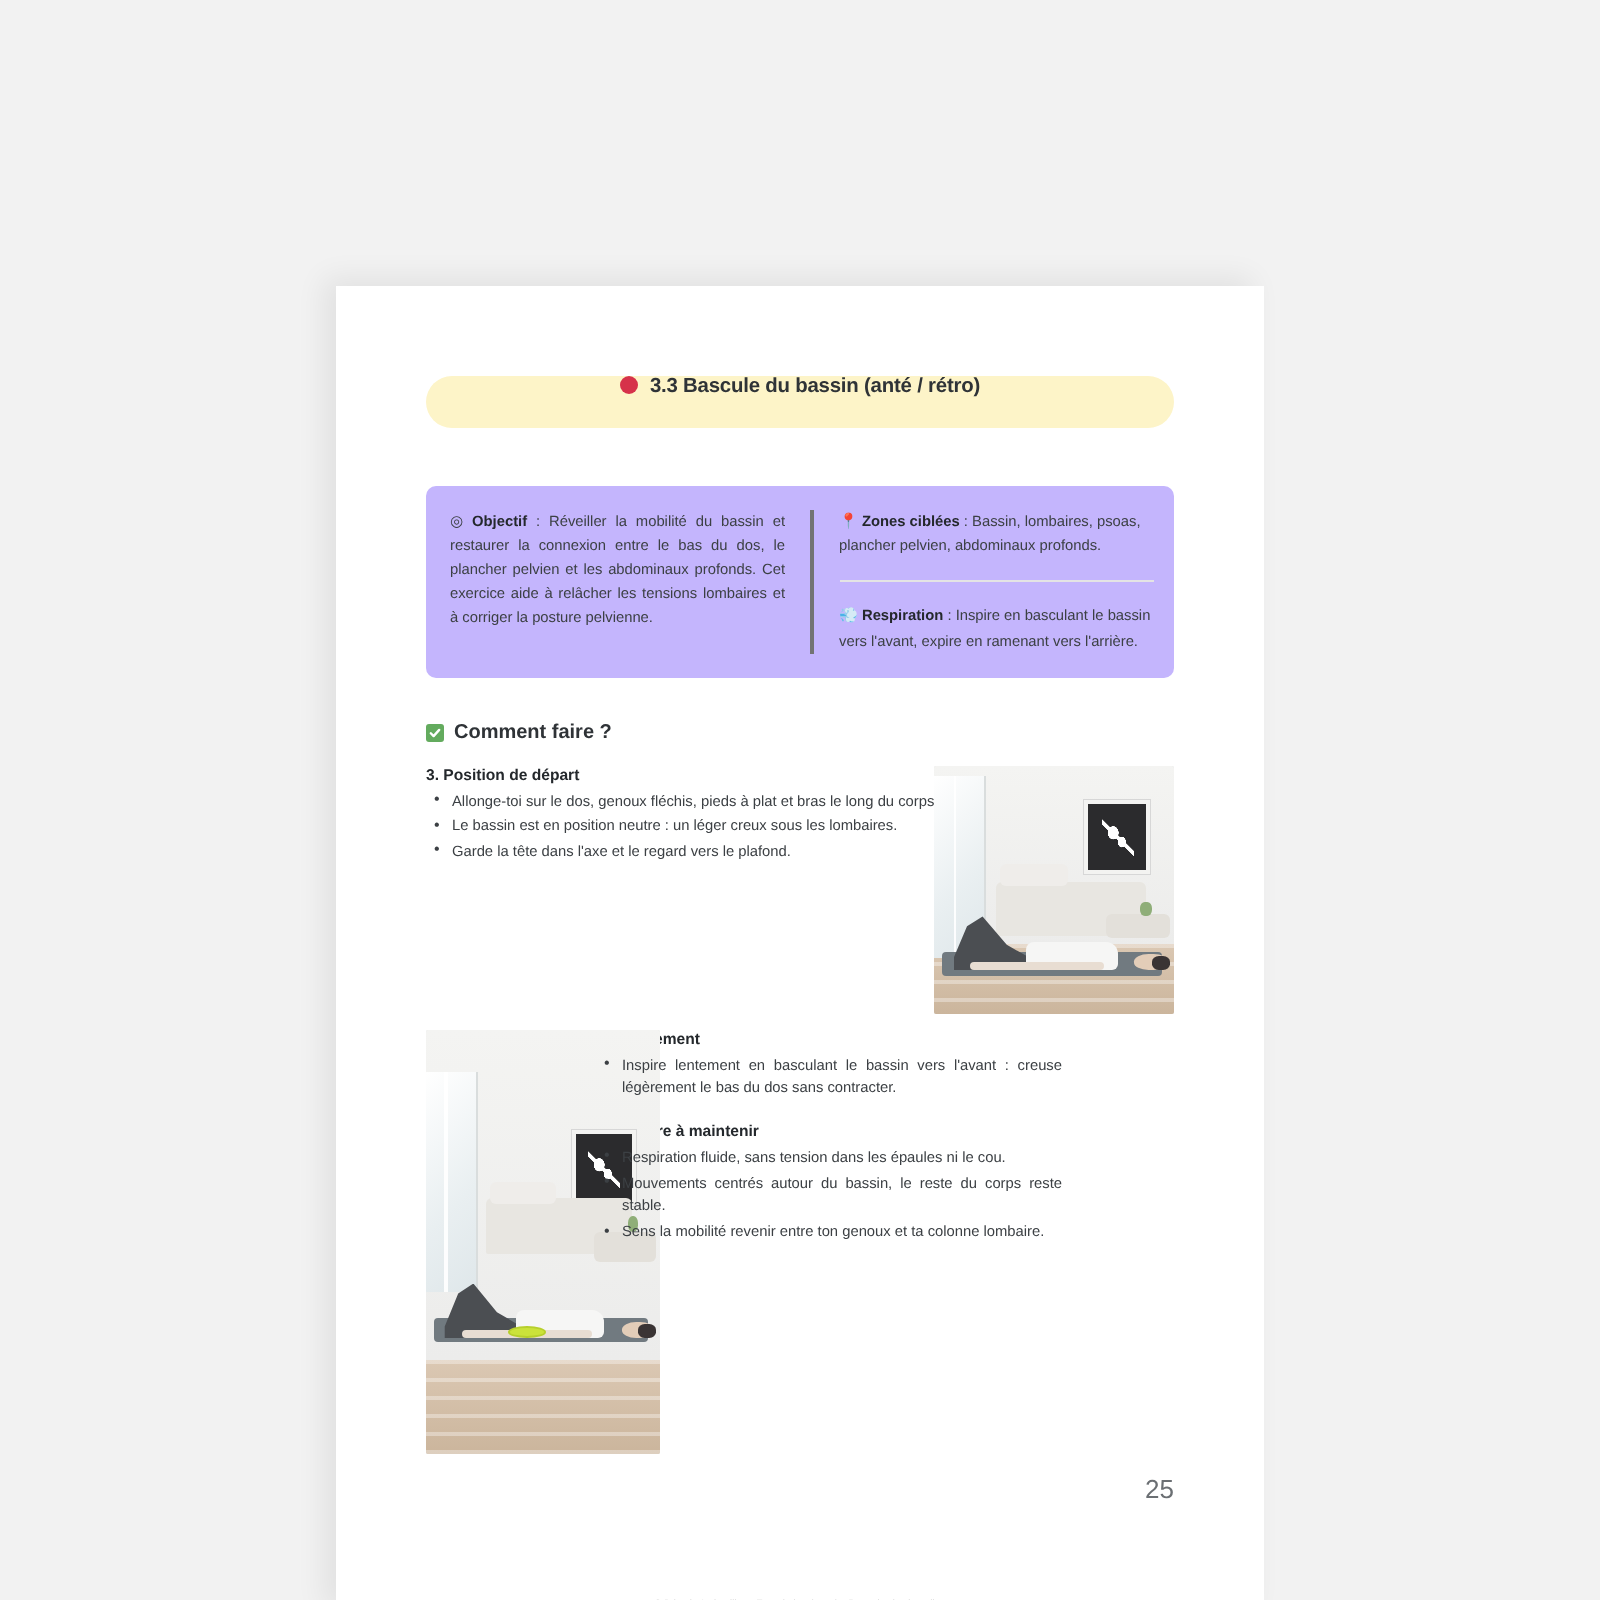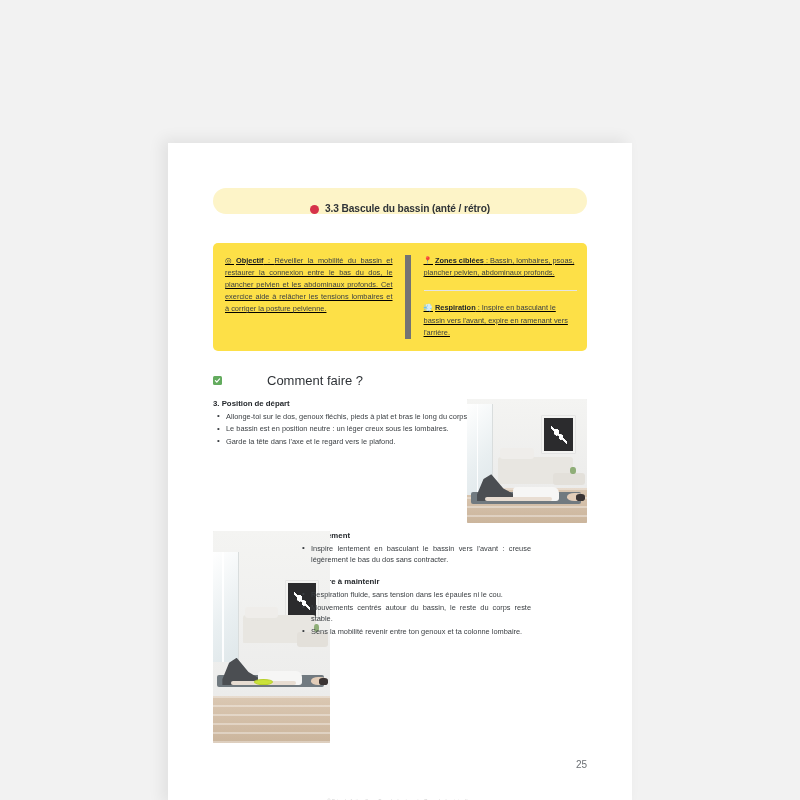--- a/index.html
+++ b/index.html
@@ -31,21 +31,21 @@
     padding: 45px 45px 0 45px;
     box-sizing: border-box;
   }
 
   
   .title-banner {
     background: #fdf4c8;
     border-radius: 24px;
     height: 26px;
     display: flex;
-    align-items: flex-end;
+    align-items: flex-start;
     justify-content: center;
     margin-bottom: 29px;
   }
   .title-dot {
     width: 9px;
     height: 9px;
     border-radius: 50%;
     background: #d6324a;
     display: inline-block;
     margin-right: 6px;
@@ -53,39 +53,38 @@
   }
   .title-text {
     font-size: 10.2px;
     font-weight: bold;
     color: #2f3337;
     letter-spacing: -0.1px;
   }
 
   
   .info-panel {
-    background: #fde047;
+    background: #c4b5fd;
     border-radius: 5px;
     display: flex;
     padding: 12px 10px 12px 12px;
     box-sizing: border-box;
     margin-bottom: 22px;
-    text-decoration: underline;
   }
   .info-col {
     box-sizing: border-box;
   }
   .info-col.left {
     width: 51%;
     padding-right: 12px;
   }
   .info-col.right {
     width: 49%;
     padding-left: 13px;
-    border-left: 6px solid #737373;
+    border-left: 2px solid #737373;
   }
   .info-block {
     font-size: 7.4px;
     line-height: 1.62;
     color: #3c4044;
     text-align: justify;
   }
   .info-block.ragged { text-align: left; }
   .info-block + .info-block {
     margin-top: 11px;
@@ -113,24 +112,23 @@
     border-radius: 1.5px;
     background: #63ab5e;
     display: inline-flex;
     align-items: center;
     justify-content: center;
     margin-right: 5px;
     flex: none;
   }
   .check-box svg { display: block; }
   .howto-title {
-    font-size: 13px;
-    font-weight: normal;
+    font-size: 10px;
+    font-weight: bold;
     color: #2f3337;
-    margin-left: 40px;
   }
 
   
   .step-title {
     font-size: 7.8px;
     font-weight: bold;
     color: #24282c;
     margin: 0 0 3px 0;
   }
   ul.step-list {
@@ -281,22 +279,22 @@
   .sc-band {
     position: absolute; left: 30%; bottom: 2%; width: 16%; height: 14%;
     background: #cbe23a; border-radius: 50%;
     border: 1.5px solid #b7cf2c;
   }
 
   
   .page-number {
     position: absolute;
     right: 45px;
-    bottom: 38px;
-    font-size: 10px;
+    bottom: 56px;
+    font-size: 13px;
     color: #6b6f73;
   }
   .copyright {
     position: absolute;
     left: 0;
     right: 0;
     bottom: 4px;
     text-align: center;
     font-size: 4.6px;
     color: #d2d2d2;

